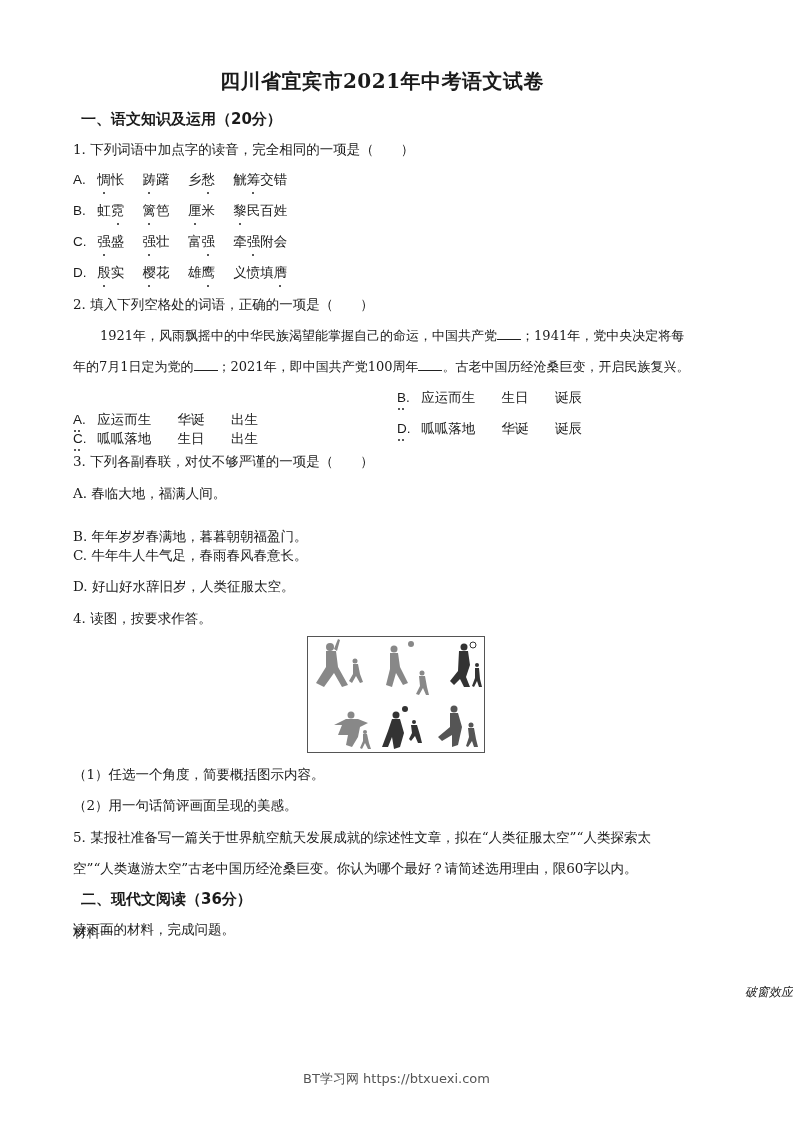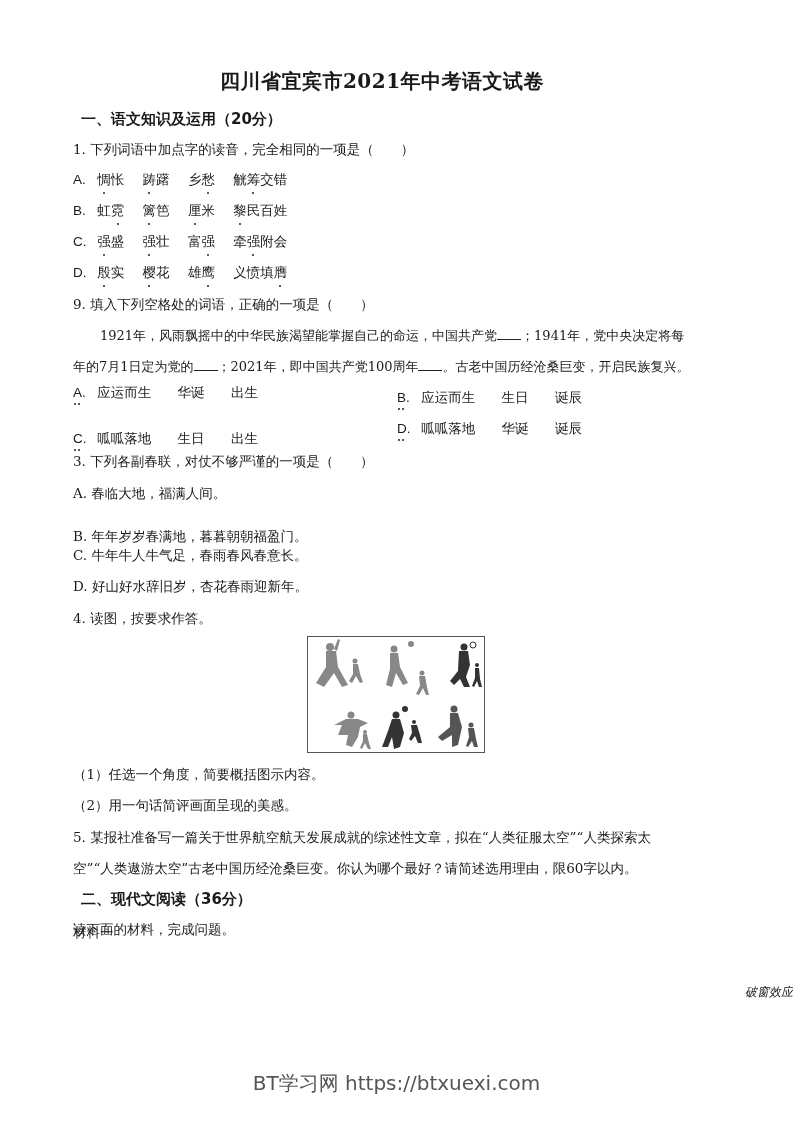--- a/index.html
+++ b/index.html
@@ -11,21 +11,21 @@
   .line { left: 73px; font-size: 13.5px; }
   .lbl { font-family: "Liberation Sans", "DejaVu Sans", sans-serif; display: inline-block; min-width: 20px; }
   .dotted { position: relative; display: inline-block; }
   .dotted::after { content: ""; position: absolute; left: 50%; bottom: -5px; width: 2px; height: 2px; margin-left: -1px; background: #222; border-radius: 50%; }
   .word { display: inline-block; margin-right: 14px; }
   .twodot { position: relative; display: inline-block; }
   .twodot::after { content: ""; position: absolute; left: 1px; bottom: -5px; width: 2px; height: 2px; background: #222; border-radius: 50%; box-shadow: 4px 0 0 #222; }
   .blank { display: inline-block; width: 24px; border-bottom: 1px solid #222; height: 12px; vertical-align: baseline; }
   .opt2 { display: inline-block; margin-right: 22px; }
   .figure { left: 307px; top: 636px; width: 176px; height: 115px; border: 1px solid #555; background: #fff; }
-  .footer { left: 0; width: 793px; top: 1070px; text-align: center; font-size: 20px; color: #555;
+  .footer { left: 0; width: 793px; top: 1070px; text-align: center; font-size: 13px; color: #555;
             font-family: "DejaVu Sans", "Liberation Sans", sans-serif; }
   .center-title { left: 0; width: 793px; top: 984px; text-align: right; font-size: 12px; font-style: italic; }
 </style>
 </head>
 <body>
 
 <div class="abs title">四川省宜宾市2021年中考语文试卷</div>
 
 <div class="abs sec" style="top:110px;">一、语文知识及运用（20分）</div>
 
@@ -53,29 +53,29 @@
   <span class="word">牵<span class="dotted">强</span>附会</span>
 </div>
 <div class="abs line" style="top:264px;">
   <span class="lbl">D.</span>
   <span class="word"><span class="dotted">殷</span>实</span>
   <span class="word"><span class="dotted">樱</span>花</span>
   <span class="word">雄<span class="dotted">鹰</span></span>
   <span class="word">义愤填<span class="dotted">膺</span></span>
 </div>
 
-<div class="abs line" style="top:296px;">9. 填入下列空格处的词语，正确的一项是（　　）</div>
+<div class="abs line" style="top:296px;">2. 填入下列空格处的词语，正确的一项是（　　）</div>
 <div class="abs line" style="top:327px; left:100px; font-size:13px;">
   <span>1921年，风雨飘摇中的中华民族渴望能掌握自己的命运，中国共产党</span><span class="blank"></span><span>；1941年，党中央决定将每</span>
 </div>
 <div class="abs line" style="top:358px; font-size:13px;">
   <span>年的7月1日定为党的</span><span class="blank"></span><span>；2021年，即中国共产党100周年</span><span class="blank"></span><span>。古老中国历经沧桑巨变，开启民族复兴。</span>
 </div>
 
-<div class="abs line" style="top:384px;">
+<div class="abs line" style="top:411px;">
   <span class="twodot lbl">A.</span>
   <span class="opt2">应运而生</span>
   <span class="opt2">华诞</span>
   <span class="opt2">出生</span>
 </div>
 <div class="abs line" style="top:389px; left:397px;">
   <span class="twodot lbl">B.</span>
   <span class="opt2">应运而生</span>
   <span class="opt2">生日</span>
   <span class="opt2">诞辰</span>
@@ -90,21 +90,21 @@
   <span class="twodot lbl">D.</span>
   <span class="opt2">呱呱落地</span>
   <span class="opt2">华诞</span>
   <span class="opt2">诞辰</span>
 </div>
 
 <div class="abs line" style="top:453px;">3. 下列各副春联，对仗不够严谨的一项是（　　）</div>
 <div class="abs line" style="top:485px;text-align:right;">A.  春临大地，福满人间。</div>
 <div class="abs line" style="top:528px;">B.  年年岁岁春满地，暮暮朝朝福盈门。</div>
 <div class="abs line" style="top:547px;">C.  牛年牛人牛气足，春雨春风春意长。</div>
-<div class="abs line" style="top:578px;">D.  好山好水辞旧岁，杏花春雨迎新年。</div>
+<div class="abs line" style="top:578px;">D.  好山好水辞旧岁，人类征服太空。</div>
 
 <div class="abs line" style="top:610px;">4. 读图，按要求作答。</div>
 
 <div class="abs figure">
   <svg width="176" height="115" viewBox="0 0 176 115">
     <g fill="#888">
       <circle cx="22" cy="10" r="4"></circle>
         <path d="M18 14 L28 14 L30 30 L40 48 L34 50 L26 36 L16 50 L8 46 L18 30 Z"></path>
         <path d="M26 12 L30 2 L32 3 L29 14 Z"></path>
       <circle cx="47" cy="24" r="2.5"></circle>

